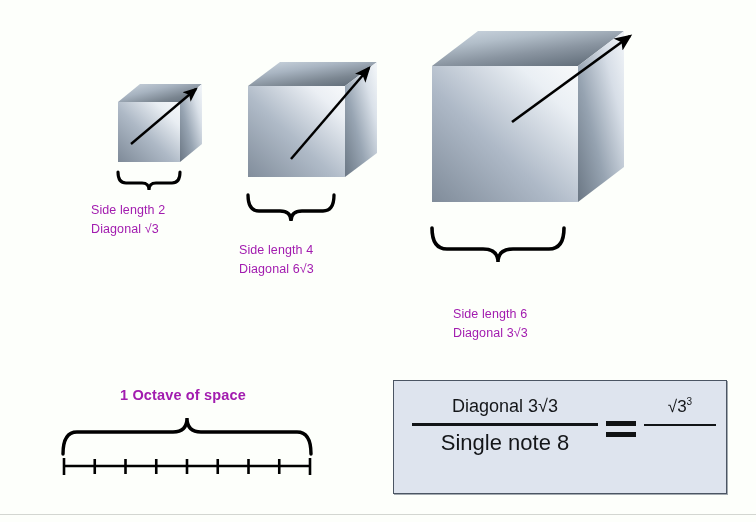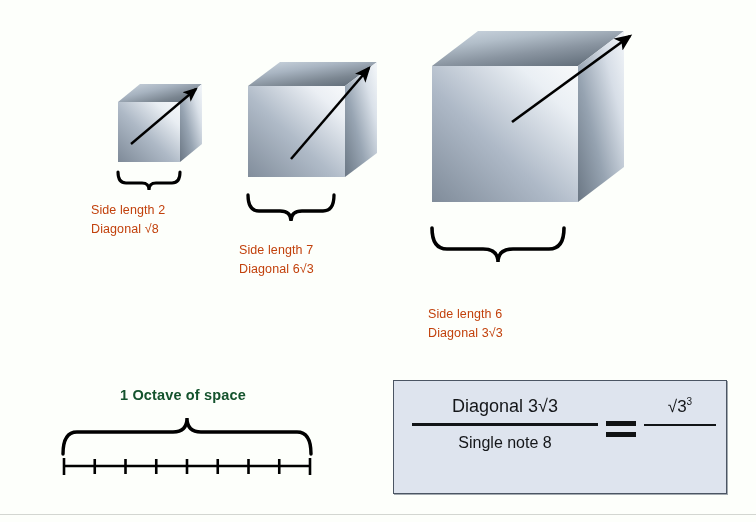--- a/index.html
+++ b/index.html
@@ -20,33 +20,33 @@
     width: 756px;
     height: 522px;
   }
   .abs { position: absolute; }
 
   
   .cube-label {
     position: absolute;
     font-family: "Liberation Sans", sans-serif;
     font-size: 12.5px;
-    color: #c2410c;
+    color: #a21caf;
     line-height: 19px;
     white-space: nowrap;
     letter-spacing: 0.1px;
   }
 
   
   .octave-title {
     position: absolute;
     font-family: "Liberation Sans", sans-serif;
     font-size: 14.5px;
     font-weight: bold;
-    color: #14532d;
+    color: #a21caf;
     white-space: nowrap;
     letter-spacing: 0.15px;
   }
 
   
   #formula-box {
     position: absolute;
     left: 393px;
     top: 380px;
     width: 334px;
@@ -67,21 +67,21 @@
   }
   .frac .bar {
     background: #111417;
     width: 100%;
   }
 
   
   #frac-left { left: 18px; top: 12px; width: 186px; }
   #frac-left .num { font-size: 18px; line-height: 27px; }
   #frac-left .bar { height: 2.5px; margin: 3px 0 3px 0; }
-  #frac-left .den { font-size: 16px; line-height: 27px; }
+  #frac-left .den { font-size: 22px; line-height: 27px; }
 
   
   #frac-right { left: 250px; top: 9px; width: 72px; text-align: center; }
   #frac-right .num { font-size: 17px; line-height: 24px; }
   #frac-right .bar { height: 2.5px; margin: 5px 0 5px 0; }
   #frac-right .den { font-size: 17px; line-height: 24px; }
   .sup { font-size: 10px; vertical-align: super; }
 
   #equals {
     position: absolute;
@@ -205,29 +205,29 @@
                Q149,183 156,183 L172,183 Q180,183 180,172" stroke-width="3.1"></path>
       <path d="M248,195 Q248,211 259,211 L280,211 Q291,211 291,221
                Q291,211 302,211 L323,211 Q334,211 334,195" stroke-width="3.3"></path>
       <path d="M432,228 Q432,249 447,249 L483,249 Q498,249 498,262
                Q498,249 513,249 L549,249 Q564,249 564,228" stroke-width="3.6"></path>
     </g>
   </svg>
 
   <div class="cube-label" style="left:91px; top:201px;">
     <div>Side length 2</div>
-    <div>Diagonal √8</div>
+    <div>Diagonal √3</div>
   </div>
 
   <div class="cube-label" style="left:239px; top:241px;">
-    <div>Side length 7</div>
+    <div>Side length 4</div>
     <div>Diagonal 6√3</div>
   </div>
 
-  <div class="cube-label" style="left:428px; top:305px;">
+  <div class="cube-label" style="left:453px; top:305px;">
     <div>Side length 6</div>
     <div>Diagonal 3√3</div>
   </div>
 
   <div class="octave-title" style="left:120px; top:387px;">1 Octave of space</div>
 
   <svg class="abs" style="left:55px; top:408px;" width="285" height="80" viewBox="0 0 285 80">
 
     <path d="M8,46 Q8,24 22,24 L118,24 Q132,24 132,10
              Q132,24 146,24 L242,24 Q256,24 256,46" fill="none" stroke="#000" stroke-width="3.4" stroke-linecap="round"></path>

